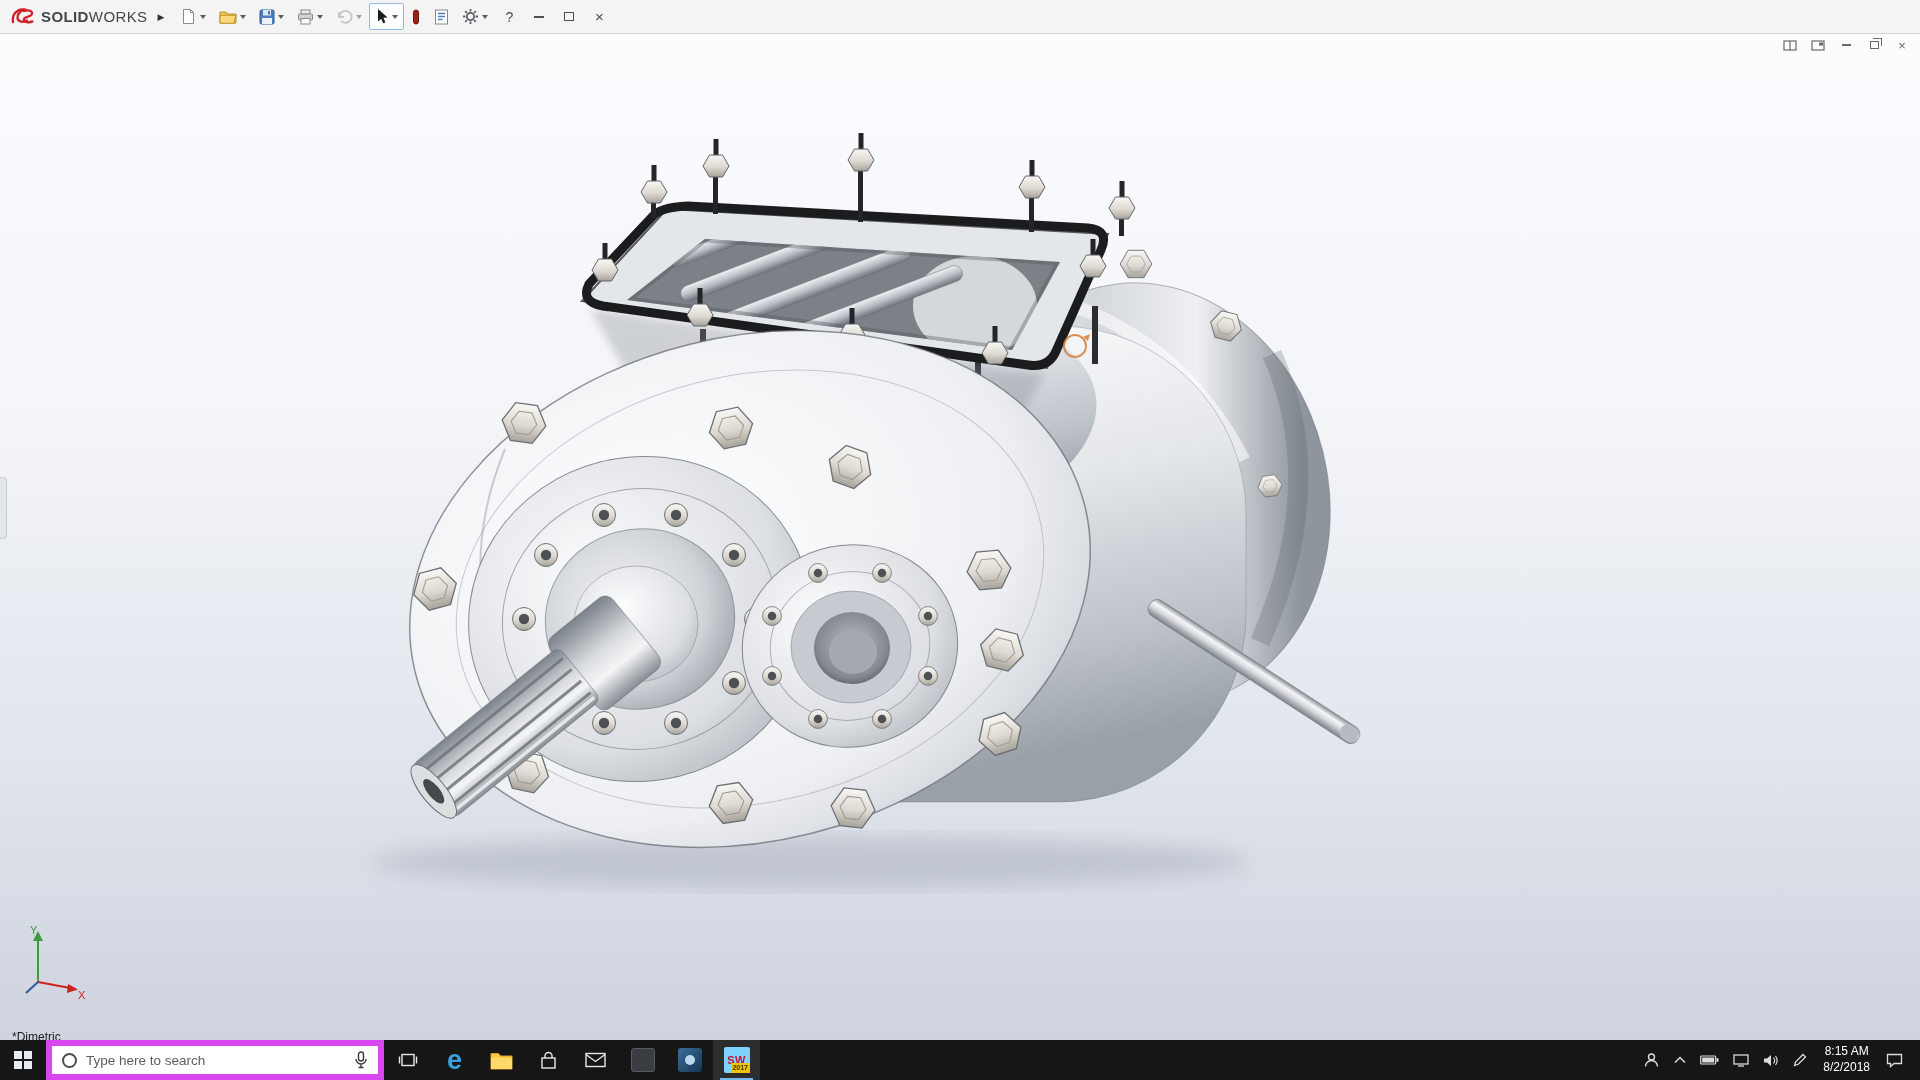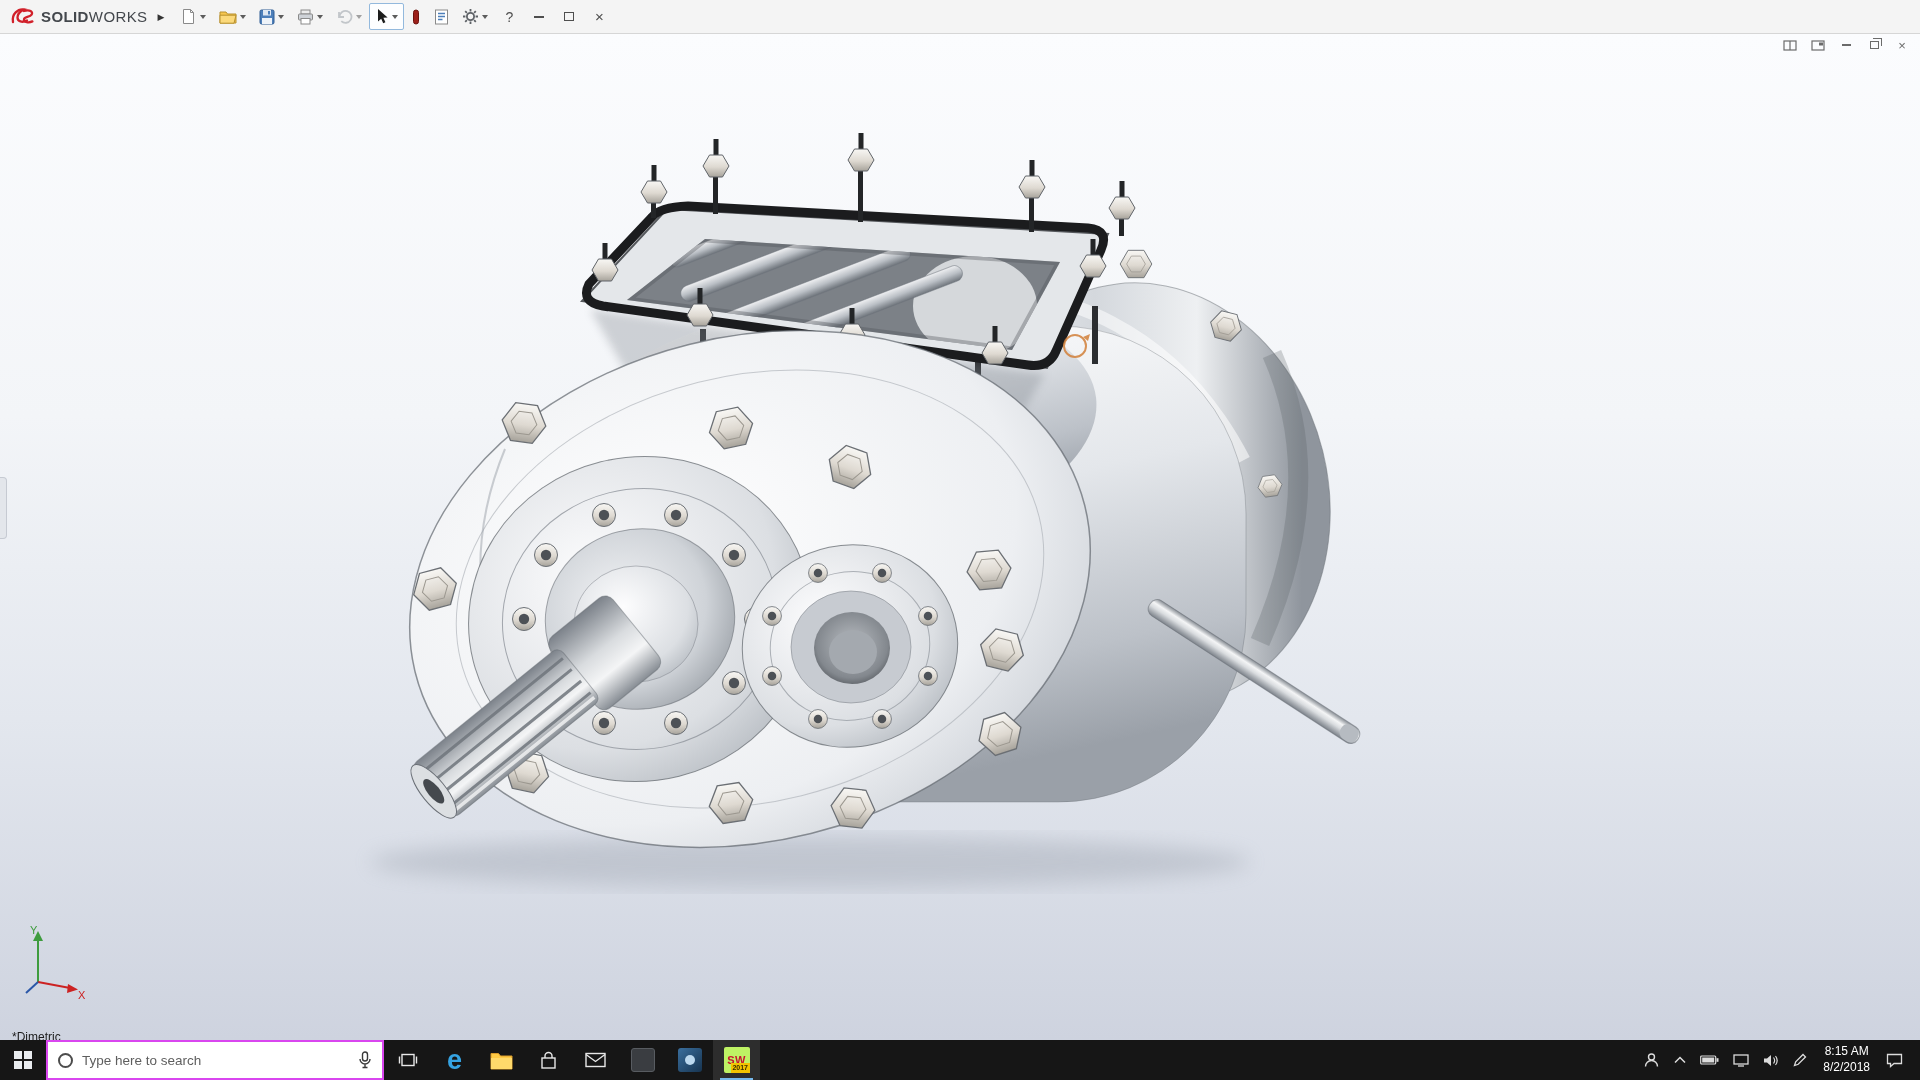--- a/index.html
+++ b/index.html
@@ -37,32 +37,32 @@
   .doc-close{font-size:13px;line-height:1;color:#6b6b6b}
   .splitter-handle{position:absolute;left:0;top:44%;width:7px;height:62px;background:#e3e6eb;border:1px solid #c6cad2;border-left:none;border-radius:0 4px 4px 0}
   .triad{position:absolute;left:16px;bottom:38px}
   .view-label{position:absolute;left:12px;bottom:-4px;font-size:12px;color:#1c1c1c}
 
   
   .taskbar{height:40px;flex:0 0 auto;background:#161616;display:flex;align-items:stretch;color:#eee}
   .tk-start{width:46px;display:flex;align-items:center;justify-content:center}
   .winlogo{display:grid;grid-template-columns:8px 8px;grid-template-rows:8px 8px;gap:1.5px}
   .winlogo span{background:#e9ecef}
-  .tk-search{width:338px;background:#fff;border:2px solid #d946ef;display:flex;align-items:center;gap:9px;padding:0 10px}
+  .tk-search{width:338px;background:#fff;border:6px solid #d946ef;display:flex;align-items:center;gap:9px;padding:0 10px}
   .cortana-ring{width:15px;height:15px;border:2px solid #4c4c4c;border-radius:50%;flex:0 0 auto}
   .tk-search input{border:none;outline:none;flex:1;font-size:13.5px;color:#444;background:transparent;font-family:inherit}
   .tk-search input::placeholder{color:#5e5e5e;opacity:1}
   .tk-btn{width:47px;display:flex;align-items:center;justify-content:center;position:relative}
   .tk-btn.active{background:rgba(255,255,255,.10)}
   .tk-btn.active::after{content:"";position:absolute;bottom:0;left:7px;right:7px;height:2px;background:#76b9ed}
   .edge-e{font-size:27px;font-weight:bold;color:#35a3e2;line-height:1}
   .app-dark{width:24px;height:24px;border-radius:3px;background:#3a3d41;border:1px solid #585c61}
   .app-blue{width:24px;height:24px;border-radius:3px;background:linear-gradient(135deg,#3a6f9e,#173450);display:flex;align-items:center;justify-content:center}
   .app-blue i{width:10px;height:10px;border-radius:50%;background:#bcd9ef;display:block}
-  .sw-icon{position:relative;width:26px;height:26px;background:#bef264;border-radius:2px;display:flex;align-items:center;justify-content:center}
+  .sw-icon{position:relative;width:26px;height:26px;background:#7dd3fc;border-radius:2px;display:flex;align-items:center;justify-content:center}
   .sw-letters{color:#c8102e;font-weight:bold;font-size:11px;letter-spacing:.5px}
   .sw-year{position:absolute;right:0;bottom:0;background:#f3c300;color:#3a2f00;font-size:7px;font-weight:bold;padding:0 1.5px;line-height:1.4}
   .tray{margin-left:auto;display:flex;align-items:center}
   .tray-btn{padding:0 7px;height:100%;display:flex;align-items:center;justify-content:center}
   .clock{display:flex;flex-direction:column;align-items:center;justify-content:center;font-size:12px;line-height:1.3;color:#fff;padding:0 9px}
   .show-desktop{width:7px;border-left:1px solid #4a4a4a;margin-left:3px}
 </style>
 </head>
 <body>
 

